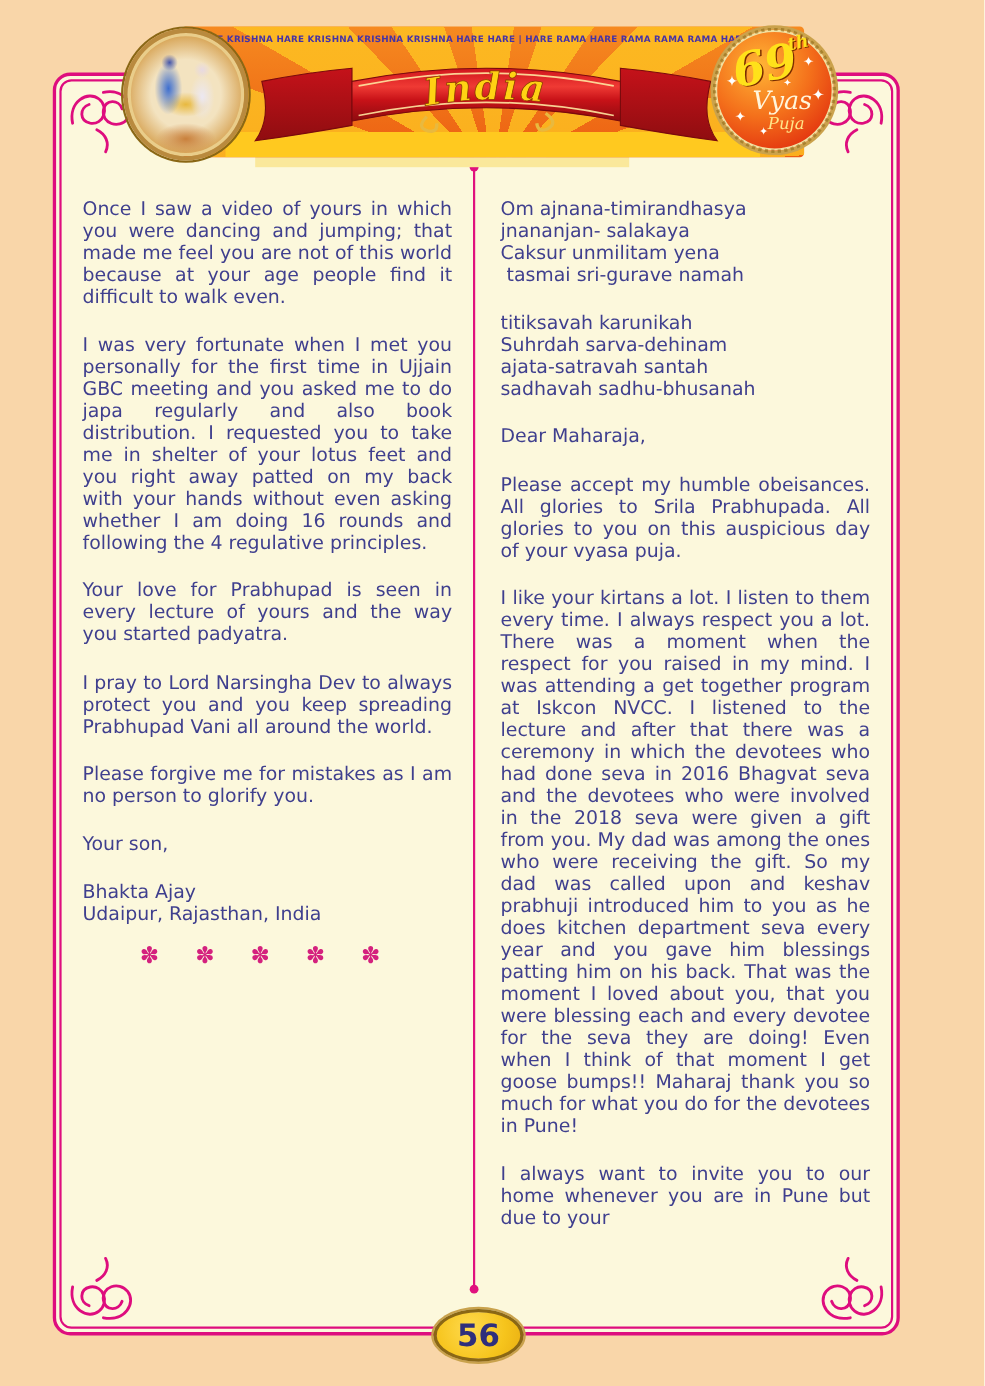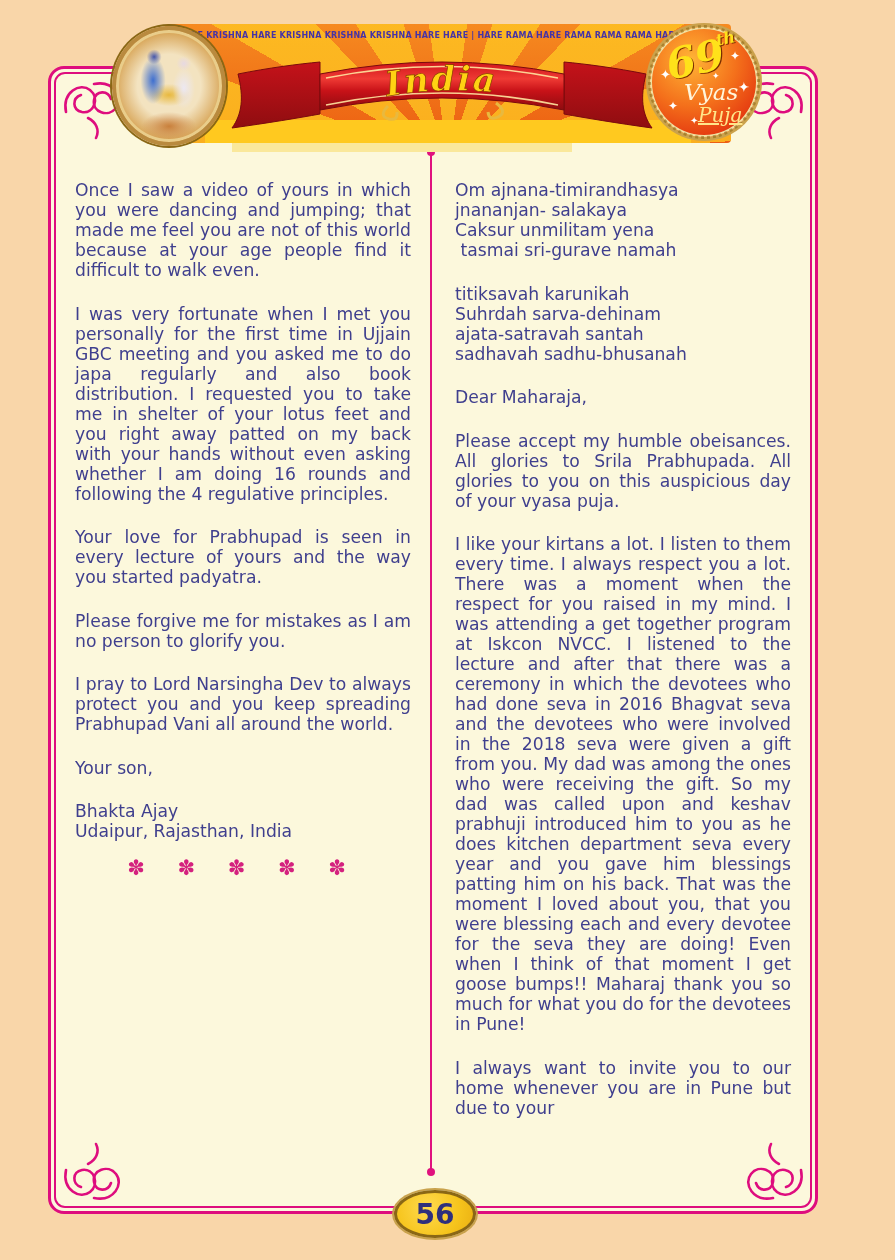--- a/index.html
+++ b/index.html
@@ -49,21 +49,21 @@
      box-shadow:0 0 0 4px #CBA24C, inset 0 0 0 2px #F3E2A2;}
   .badge::before{content:"";position:absolute;inset:-2px;border-radius:50%;border:3px dotted #8A6715;opacity:.55;}
   .badge .num{position:absolute;left:16px;top:8px;font-family:"DejaVu Serif","Liberation Serif",serif;
      font-style:italic;font-weight:bold;font-size:42px;color:#FFE11A;transform:rotate(-12deg);
      text-shadow:1px 1px 0 #7A2C00;}
   .badge .suf{position:absolute;left:66px;top:2px;font-family:"DejaVu Serif",serif;font-style:italic;
      font-weight:bold;font-size:16px;color:#FFE11A;transform:rotate(-12deg);text-shadow:1px 1px 0 #7A2C00;}
   .badge .l1{position:absolute;left:34px;top:52px;font-family:"DejaVu Serif",serif;font-style:italic;
      font-size:23px;color:#FFF6DC;}
   .badge .l2{position:absolute;left:48px;top:76px;font-family:"DejaVu Serif",serif;font-style:italic;
-     font-size:20px;color:#FFE68A;text-decoration:underline;}
+     font-size:15px;color:#FFE68A;}
   .badge .sp{position:absolute;color:#FFFFFF;}
 
   
   .col{position:absolute;top:180px;width:336px;color:#3F3F8E;font-size:17.2px;line-height:20px;z-index:3;}
   .col-left{left:75px;}
   .col-right{left:455px;}
   .col p{margin:0 0 23.5px;text-align:justify;}
   .verse{white-space:pre-wrap;margin:0 0 23.5px;text-align:left;}
   .salutation{margin:0 0 23.5px;}
   .signoff{margin:0 0 23.5px;}
@@ -173,22 +173,22 @@
     <span class="sp" style="left:62px;top:44px;font-size:9px;">✦</span>
     <span class="sp" style="left:40px;top:88px;font-size:10px;">✦</span>
   </div>
 
   <div class="divider"></div>
 
   <div class="col col-left">
     <p>Once I saw a video of yours in which you were dancing and jumping; that made me feel you are not of this world because at your age people find it difficult to walk even.</p>
     <p>I was very fortunate when I met you personally for the first time in Ujjain GBC meeting and you asked me to do japa regularly and also book distribution. I requested you to take me in shelter of your lotus feet and you right away patted on my back with your hands without even asking whether I am doing 16 rounds and following the 4 regulative principles.</p>
     <p>Your love for Prabhupad is seen in every lecture of yours and the way you started padyatra.</p>
+    <p>I pray to Lord Narsingha Dev to always protect you and you keep spreading Prabhupad Vani all around the world.</p>
     <p>Please forgive me for mistakes as I am no person to glorify you.</p>
-    <p>I pray to Lord Narsingha Dev to always protect you and you keep spreading Prabhupad Vani all around the world.</p>
     <div class="signoff">Your son,</div>
     <div class="author">Bhakta Ajay
 Udaipur, Rajasthan, India</div>
     <div class="flowers">✽ ✽ ✽ ✽ ✽</div>
   </div>
 
   <div class="col col-right">
     <div class="verse">Om ajnana-timirandhasya
 jnananjan- salakaya
 Caksur unmilitam yena

